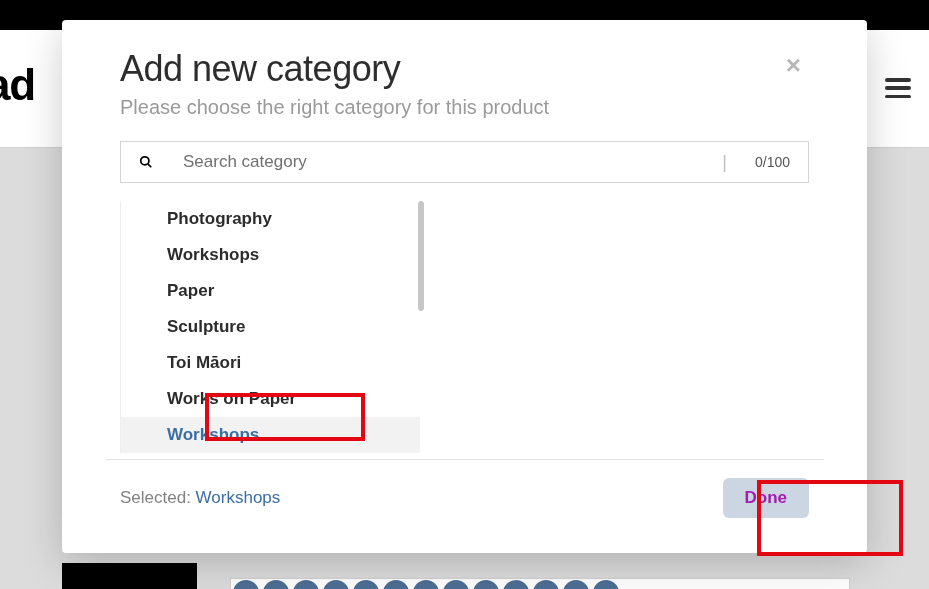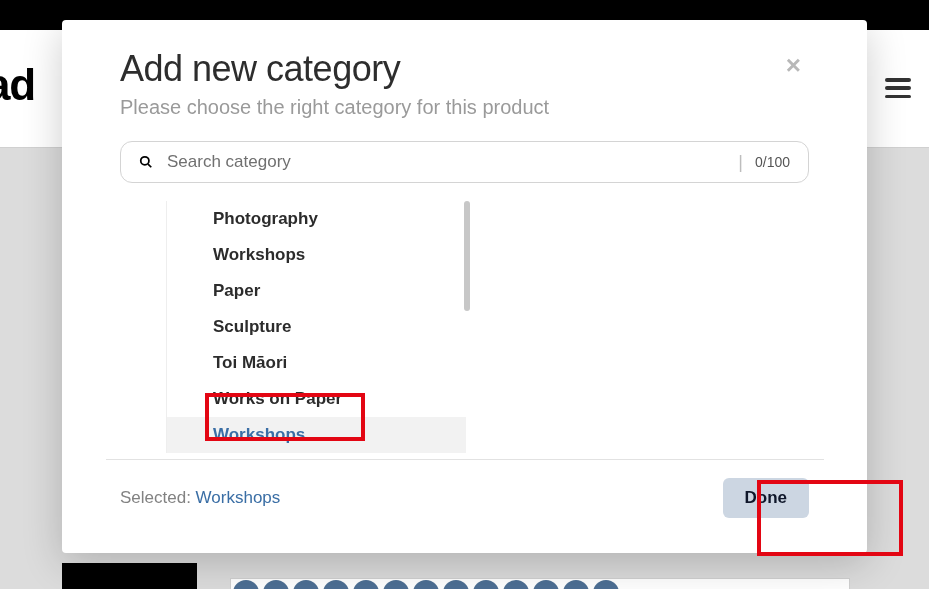--- a/index.html
+++ b/index.html
@@ -12,37 +12,37 @@
   .hamburger span { display: block; height: 3.5px; background: #333; border-radius: 2px; }
   .content-area { position: absolute; top: 148px; left: 0; right: 0; bottom: 0; }
   .side-black { position: absolute; top: 415px; left: 62px; width: 135px; height: 26px; background: #000; }
   .editor-bar { position: absolute; top: 430px; left: 230px; width: 620px; height: 30px; border: 1px solid #d0d0d0; background: #fff; }
   .editor-bar .circ { display: inline-block; width: 26px; height: 26px; border-radius: 50%; background: #4d6f94; margin: 1px 2px; vertical-align: middle; }
   .overlay { position: absolute; inset: 0; background: rgba(0,0,0,0); }
   .modal { position: absolute; top: 20px; left: 62px; width: 805px; height: 533px; background: #fff; border-radius: 4px; box-shadow: 0 10px 40px rgba(0,0,0,.2); padding: 28px 58px 24px 58px; }
   .modal-title { font-size: 36px; font-weight: 400; color: #2d2d2d; letter-spacing: -0.5px; margin-bottom: 6px; }
   .modal-sub { font-size: 20px; color: #9a9a9a; margin-bottom: 22px; }
   .close-x { position: absolute; top: 32px; right: 66px; font-size: 26px; color: #b8b8b8; cursor: pointer; font-weight: 700; line-height: 1; }
-  .search-wrap { border: 1px solid #d4d4d4; border-radius: 12px; height: 42px; display: flex; align-items: center; padding: 0 18px; margin-bottom: 18px; background: #fff; }
+  .search-wrap { border: 1px solid #d4d4d4; border-radius: 0; height: 42px; display: flex; align-items: center; padding: 0 18px; margin-bottom: 18px; background: #fff; gap: 16px; }
   .search-icon svg { width: 14px; height: 14px; display: block; }
   .search-input { border: none; outline: none; flex: 1; font-size: 17px; color: #333; margin-left: 14px; background: transparent; }
   .search-input::placeholder { color: #707070; }
   .sep { color: #bdbdbd; margin: 0 12px; font-size: 18px; }
   .counter { color: #555; font-size: 14px; }
-  .list-panel { position: relative; height: 252px; width: 100%; margin-left: 46px; }
+  .list-panel { position: relative; height: 252px; width: 100%; }
   .cat-list { position: absolute; left: 0; top: 0; width: 300px; height: 252px; overflow: hidden; border-left: 1px solid #eee; }
   .cat-item { padding: 8px 0 8px 46px; font-size: 17px; font-weight: 700; color: #2c2c2c; cursor: pointer; }
   .cat-item.selected { background: #f2f2f2; color: #3a6ea5; }
   .scroll-track { position: absolute; left: 298px; top: 0; width: 6px; height: 252px; background: transparent; }
   .scroll-thumb { position: absolute; top: 0; width: 6px; height: 110px; background: #c7c7c7; border-radius: 3px; }
   .divider { border: none; border-top: 1px solid #e2e2e2; margin-top: 6px; margin-bottom: 18px; width: 718px; margin-left: -14px; }
   .footer-row { display: flex; align-items: center; justify-content: space-between; gap: 8px; }
   .selected-text { font-size: 17px; color: #828282; }
   .selected-text .val { color: #3a6ea5; }
-  .done-btn { background: #ccd6e2; border: none; border-radius: 6px; padding: 10px 22px; font-size: 17px; font-weight: 700; color: #0f172a; cursor: pointer; }
+  .done-btn { background: #ccd6e2; border: none; border-radius: 6px; padding: 10px 22px; font-size: 17px; font-weight: 700; color: #a21caf; cursor: pointer; }
   .hl { position: absolute; border: 4px solid #e30613; pointer-events: none; }
   .hl-a { top: 373px; left: 143px; width: 160px; height: 48px; }
   .hl-b { top: 460px; left: 695px; width: 146px; height: 76px; }
 </style>
 </head>
 <body>
 
 <div class="page-bg">
   <div class="top-black"></div>
   <div class="header-bar">

